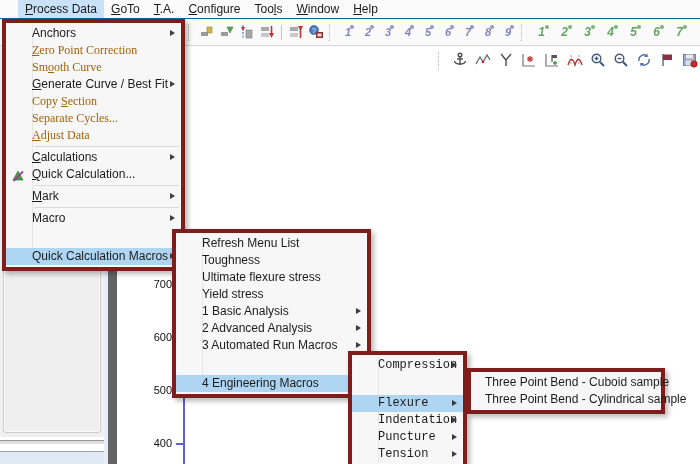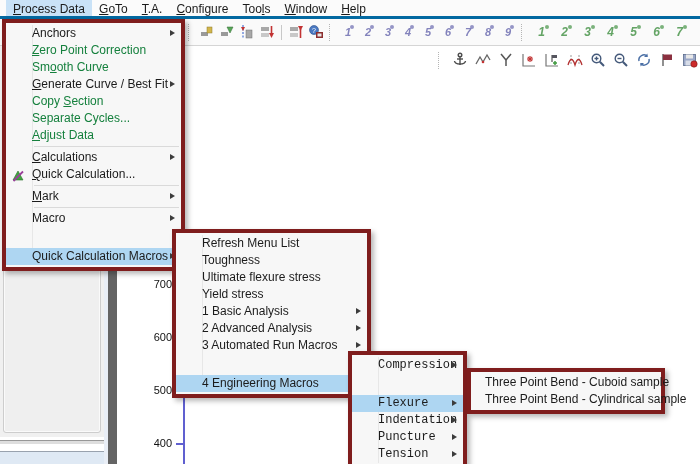--- a/index.html
+++ b/index.html
@@ -10,22 +10,22 @@
     font-size: 12px;
     color: #1b1b1b;
     background: #ffffff;
     overflow: hidden;
   }
   .u { text-decoration: underline; }
 
   
   #menubar {
     position:absolute; left:0; top:0; width:700px; height:19px;
-    background:#fbfbfb; border-bottom:3px solid #0369a1;
-    display:flex; align-items:stretch; padding-left:6px;
+    background:#fbfbfb; border-bottom:1px solid #0369a1;
+    display:flex; align-items:stretch; padding-left:18px;
   }
   #menubar .mb-item { padding:0 7px; line-height:18px; cursor:default; }
   #menubar .mb-item.active { background:#c9e2f7; }
 
   
   #toolbar1 {
     position:absolute; left:0; top:19px; width:700px; height:27px;
     background:#fafafa; border-bottom:1px solid #d5d5d5;
     display:flex; align-items:center; padding-left:186px; gap:2px;
   }
@@ -64,21 +64,21 @@
   .ylabel { position:absolute; left:138px; width:34px; text-align:right;
             font-size:11px; color:#111; z-index:1; }
 
   
   .menu { position:absolute; background:#f7f7f7; border:4px solid #7f1d1d;
           box-shadow:3px 3px 5px rgba(0,0,0,0.28); padding:2px 0; white-space:nowrap; }
   .menu::before { content:""; position:absolute; left:26px; top:2px; bottom:2px; width:1px; background:#e7e7e7; }
   .menu.no-gutter::before { display:none; }
   .mi { height:17px; line-height:17px; position:relative; padding-left:30px; padding-right:16px; }
   .mi.hl  { background:#aed6f2;margin-top:21px; }
-  .mi.dis { color:#15803d; }
+  .mi.dis { color:#a16207;font-family:Liberation Serif, serif; }
   .mi .arrow { position:absolute; right:6px; top:5px; width:0; height:0;
                border-left:5px solid #3c3c3c; border-top:3.5px solid transparent; border-bottom:3.5px solid transparent; }
   .msep { height:1px; background:#dadada; margin:2px 2px 2px 28px; }
   .mi .gicon { position:absolute; left:5px; top:2px; width:14px; height:14px; }
 
   #menu-process { left:2px;   top:19px;  width:183px; z-index:10; }
   #menu-process .mi { padding-left:26px; }
   #menu-qcm     { left:172px; top:229px; width:199px; z-index:11; }
   #menu-qcm .mi { padding-left:26px; }
   #menu-eng     { left:348px; top:351px; width:119px; z-index:12;font-family:Liberation Mono, monospace; }

